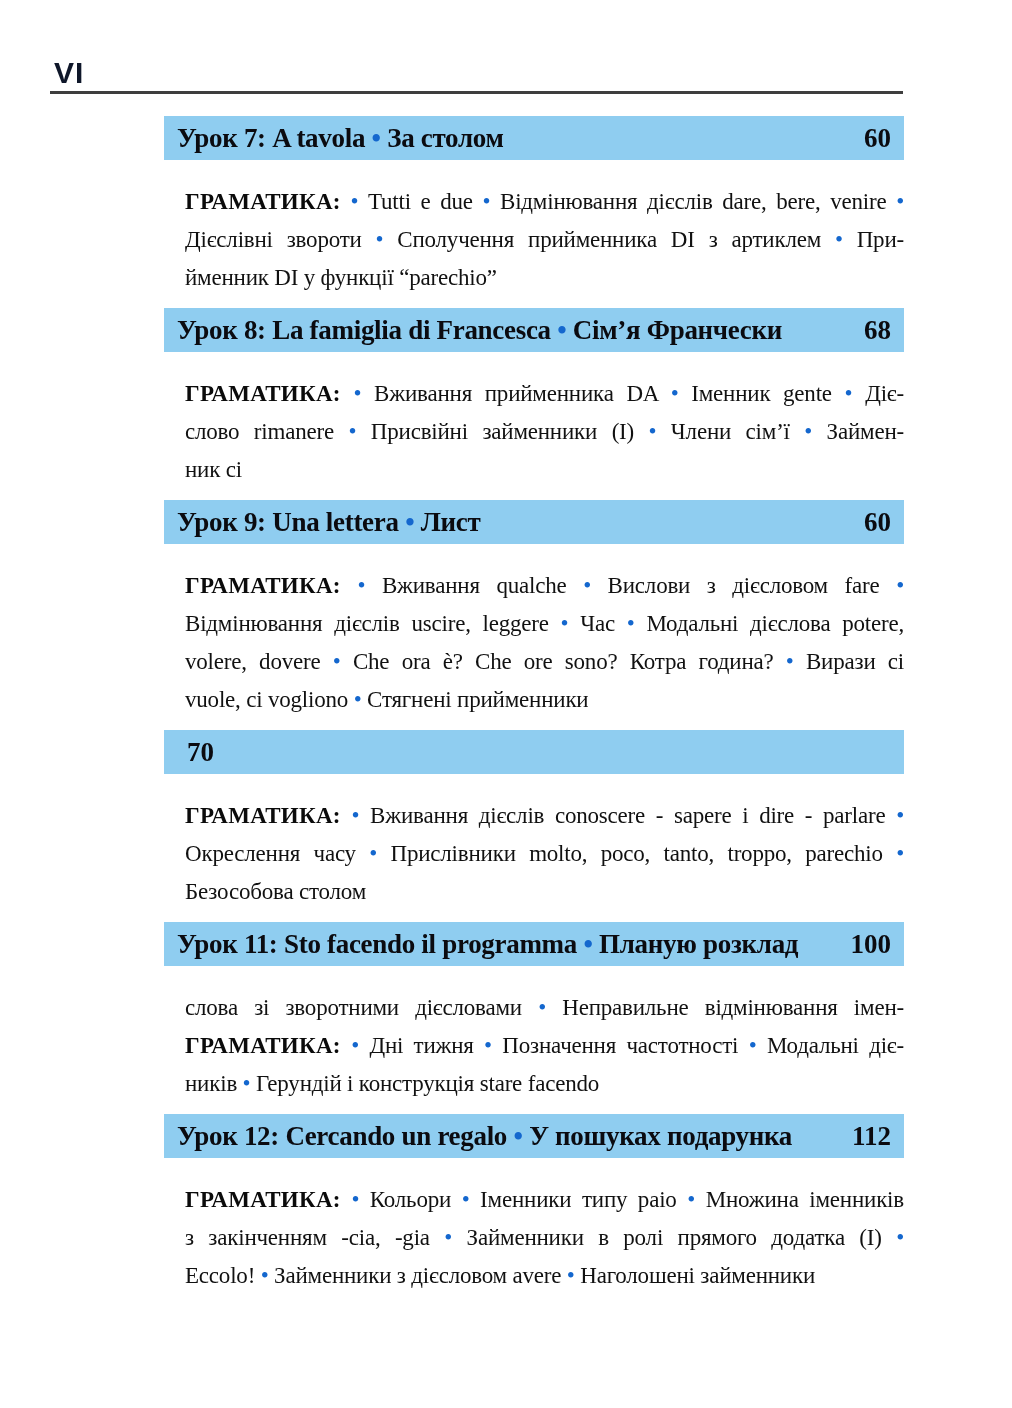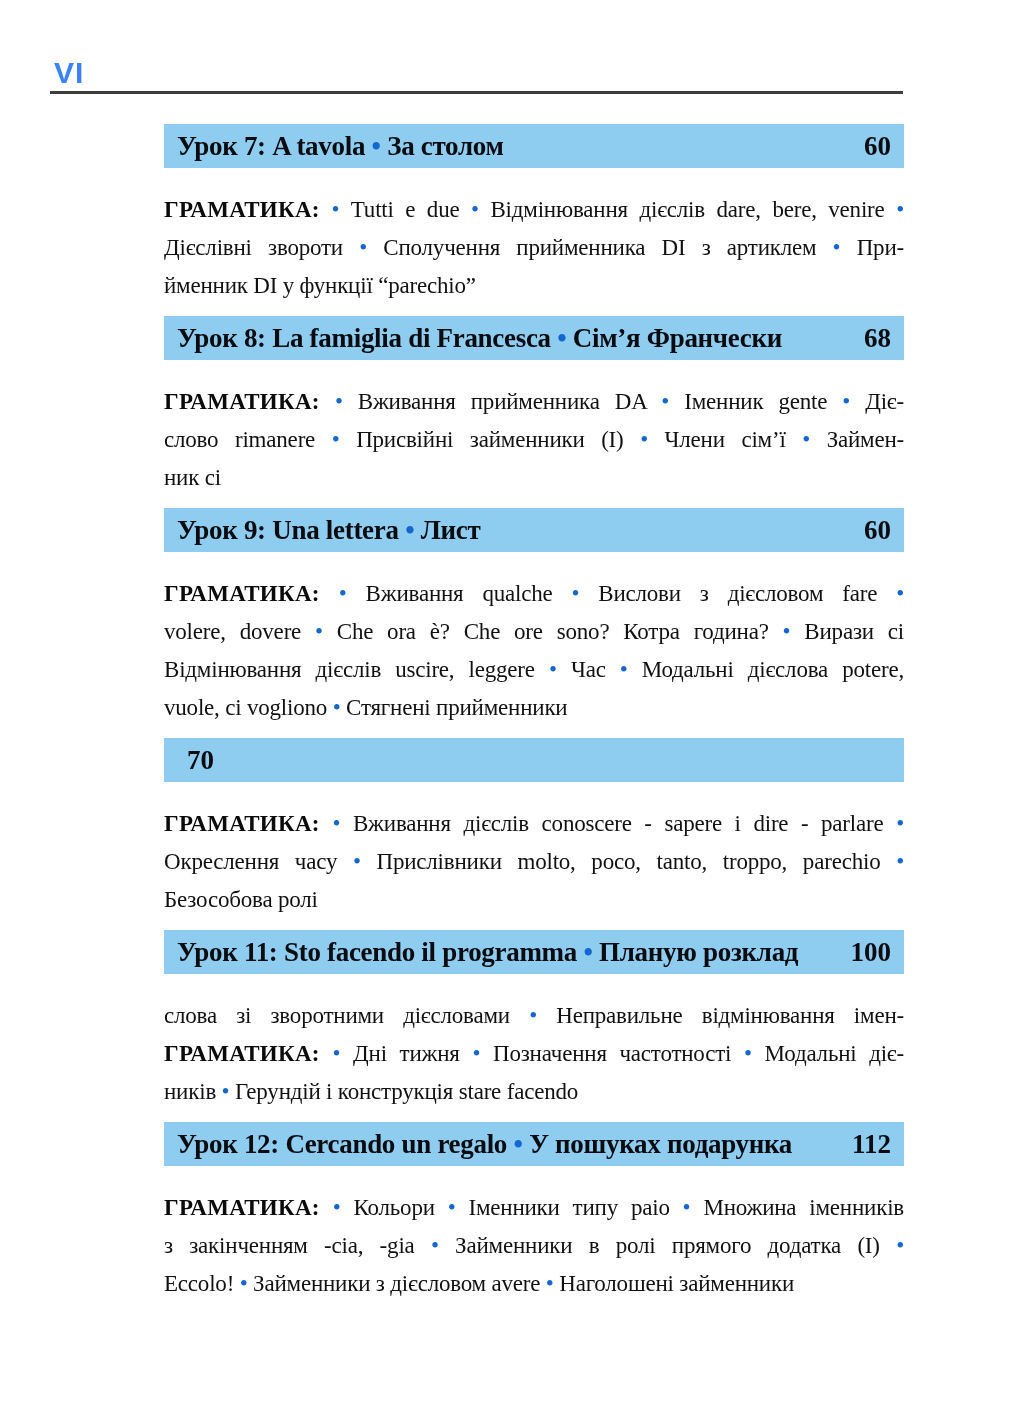--- a/index.html
+++ b/index.html
@@ -4,42 +4,43 @@
 <style>
   html,body{margin:0;padding:0;background:#ffffff;}
   .page{
     position:relative;width:1012px;height:1408px;background:#ffffff;
     font-family:"Liberation Serif","DejaVu Serif",serif;color:var(--text,#101010);
     overflow:hidden;
   }
   .corner{
     position:absolute;left:54px;top:56px;
     font-family:"Liberation Sans","DejaVu Sans",sans-serif;
-    font-weight:bold;font-size:30px;letter-spacing:1px;color:#3b82f6;
+    font-weight:bold;font-size:30px;letter-spacing:1px;color:#0f172a;
   }
   .rule{
     position:absolute;left:50px;top:91px;width:853px;height:3px;
     background:var(--rule,#3e3e3e);
   }
-  .content{position:absolute;left:164px;top:124px;width:740px;}
+  .content{position:absolute;left:164px;top:116px;width:740px;}
   .bar{
     height:44px;box-sizing:border-box;
     display:flex;align-items:center;justify-content:space-between;
     padding:0 13px;background:var(--bar-bg,#8fcdf0);
     font-weight:bold;font-size:27px;color:#0b0b10;
   }
   .bar-title{white-space:nowrap;letter-spacing:-0.3px;}
   .bar-page{margin-left:10px;letter-spacing:0;}
   .para{
     margin:23px 0 11px 0;
     font-size:23px;line-height:38px;letter-spacing:-0.2px;color:#111111;
   }
   .para .tline{
     text-align:justify;text-align-last:justify;text-justify:inter-word;
     white-space:normal;
+    margin-left:21px;
   }
   .para .tline:last-child{text-align-last:left;}
   .glabel{font-weight:bold;letter-spacing:0.3px;color:#0b0b0b;}
   .dot{color:var(--blue,#1467ce);}
 </style>
 </head>
 <body>
 
 <div class="page">
 
@@ -72,34 +73,34 @@
       </div>
     </section>
 
     <section>
       <div class="bar">
         <span class="bar-title rich">Урок 9: Una lettera <span class="dot">•</span> Лист</span>
         <span class="bar-page">60</span>
       </div>
       <div class="para">
         <div class="tline rich"><span class="glabel">ГРАМАТИКА:</span> <span class="dot">•</span> Вживання qualche <span class="dot">•</span> Вислови з дієсловом fare <span class="dot">•</span></div>
+        <div class="tline rich">Відмінювання дієслів uscire, leggere <span class="dot">•</span> Час <span class="dot">•</span> Модальні дієслова potere,</div>
         <div class="tline rich">volere, dovere <span class="dot">•</span> Che ora è? Che ore sono? Котра година? <span class="dot">•</span> Вирази ci</div>
-        <div class="tline rich">Відмінювання дієслів uscire, leggere <span class="dot">•</span> Час <span class="dot">•</span> Модальні дієслова potere,</div>
         <div class="tline rich">vuole, ci vogliono <span class="dot">•</span> Стягнені прийменники</div>
       </div>
     </section>
 
     <section>
       <div class="bar">
         <span class="bar-page">70</span>
       </div>
       <div class="para">
         <div class="tline rich"><span class="glabel">ГРАМАТИКА:</span> <span class="dot">•</span> Вживання дієслів conoscere - sapere i dire - parlare <span class="dot">•</span></div>
         <div class="tline rich">Окреслення часу <span class="dot">•</span> Прислівники molto, poco, tanto, troppo, parechio <span class="dot">•</span></div>
-        <div class="tline rich">Безособова ролі</div>
+        <div class="tline rich">Безособова столом</div>
       </div>
     </section>
 
     <section>
       <div class="bar">
         <span class="bar-title rich">Урок 11: Sto facendo il programma <span class="dot">•</span> Планую розклад</span>
         <span class="bar-page">100</span>
       </div>
       <div class="para">
         <div class="tline rich">слова зі зворотними дієсловами <span class="dot">•</span> Неправильне відмінювання імен-</div>

